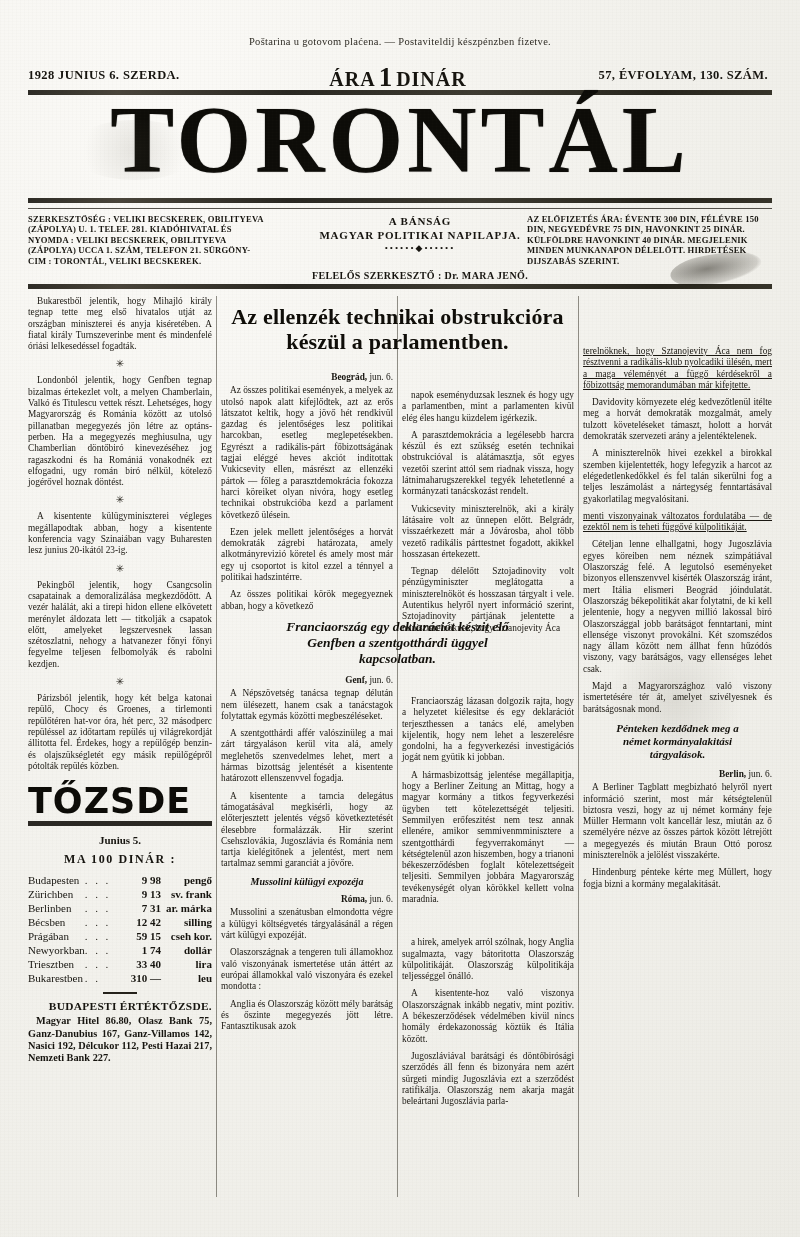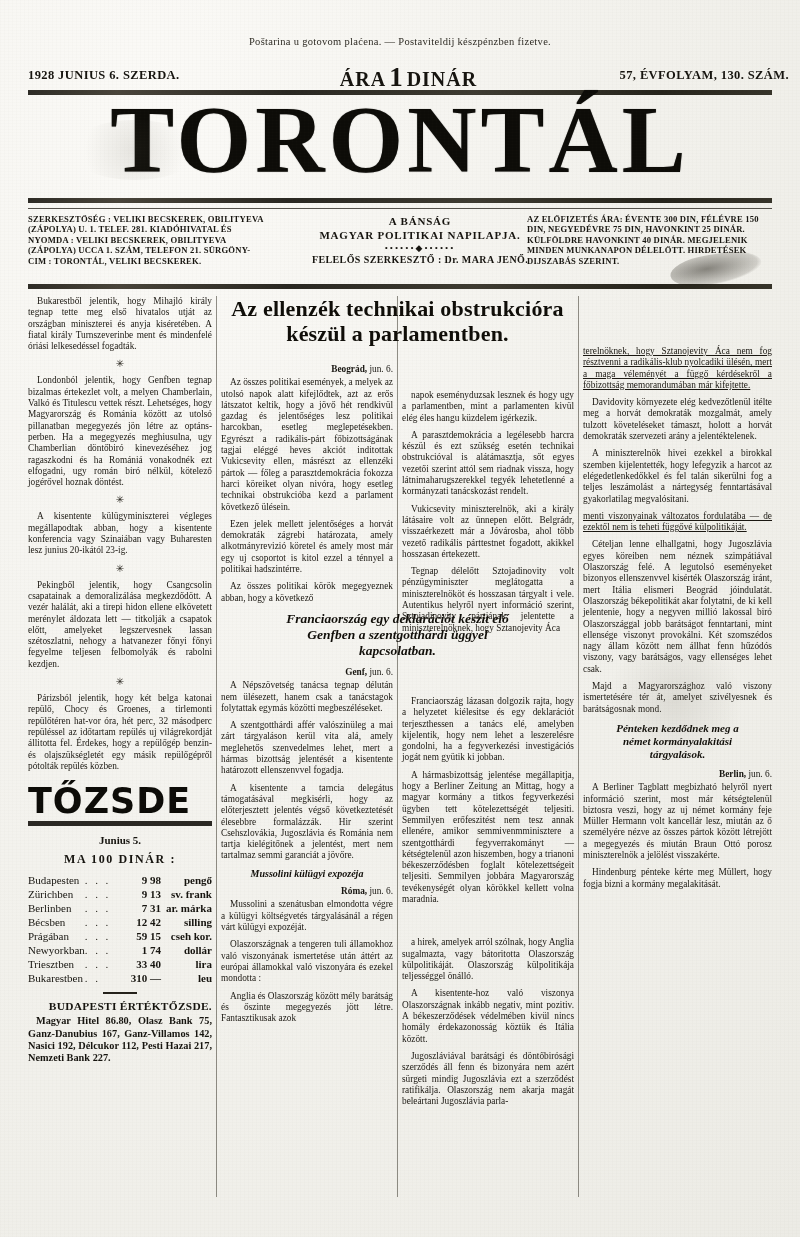--- a/index.html
+++ b/index.html
@@ -21,21 +21,21 @@
     position:absolute;inset:0;pointer-events:none;opacity:.5;
     background-image:
       repeating-linear-gradient(0deg, rgba(120,115,100,.035) 0 1px, rgba(0,0,0,0) 1px 3px),
       repeating-linear-gradient(90deg, rgba(120,115,100,.03) 0 1px, rgba(0,0,0,0) 1px 4px);
   }
   .postal{
     position:absolute;left:0;right:0;top:36px;text-align:center;
     font-size:10.5px;letter-spacing:.3px;color:#2e2b24;
   }
   .issueline{
-    position:absolute;left:28px;right:11px;top:66px;height:24px;
+    position:absolute;left:28px;right:32px;top:66px;height:24px;
   }
   .issueline .lft{position:absolute;left:0;top:2px;font-size:12.5px;font-weight:bold;letter-spacing:.4px;}
   .issueline .rgt{position:absolute;right:0;top:2px;font-size:12.5px;font-weight:bold;letter-spacing:.4px;}
   .issueline .ctr{
     position:absolute;left:50%;transform:translateX(-50%);top:-4px;
     font-size:20px;font-weight:bold;letter-spacing:1px;white-space:nowrap;
   }
   .issueline .ctr .big{font-size:27px;padding:0 3px;}
   .rule-thick{
     position:absolute;left:28px;right:28px;height:5px;
@@ -50,31 +50,31 @@
     line-height:1;color:#0d0c08;
     text-shadow:0 0 1px rgba(0,0,0,.5);
   }
   .headblocks{position:absolute;left:28px;right:28px;top:214px;height:68px;}
   .hb{position:absolute;top:0;font-size:8.6px;line-height:10.4px;letter-spacing:.2px;}
   .hb.l{left:0;width:240px;font-weight:bold;}
   .hb.c{left:258px;width:268px;text-align:center;}
   .hb.r{right:0;width:245px;font-weight:bold;text-align:left;}
   .hb.c .t1{font-size:11px;font-weight:bold;letter-spacing:.8px;line-height:14px;}
   .hb.c .dots{font-size:9px;letter-spacing:2px;margin:1px 0;}
-  .hb.c .t2{font-size:10px;font-weight:bold;letter-spacing:.4px;margin-top:2px;}
+  .hb.c .t2{font-size:10px;font-weight:bold;letter-spacing:.4px;margin-top:18px;}
   .stamp{
     position:absolute;right:10px;top:40px;width:92px;height:30px;
     border-radius:50%/60%;
     background:radial-gradient(ellipse at 40% 45%, rgba(45,42,34,.55), rgba(60,56,46,.18) 65%, rgba(0,0,0,0) 72%);
     transform:rotate(-9deg);pointer-events:none;
   }
   .cols{position:absolute;left:28px;right:28px;top:296px;bottom:40px;}
   .col{position:absolute;top:0;bottom:0;}
   .c1{left:0;width:184px;}
-  .c2{left:193px;width:172px;}
+  .c2{left:193px;width:172px;margin-top:8px;}
   .c3{left:374px;width:172px;}
   .c4{left:555px;width:189px;}
   .vrule{position:absolute;top:0;bottom:0;width:1px;background:#3a362c;opacity:.55;}
   .v1{left:188px;}
   .v2{left:369px;}
   .v3{left:550px;}
   p.body{
     margin:0 0 6px 0;font-size:9.3px;line-height:11.3px;
     text-align:justify;text-indent:9px;
     color:#1a1711;

